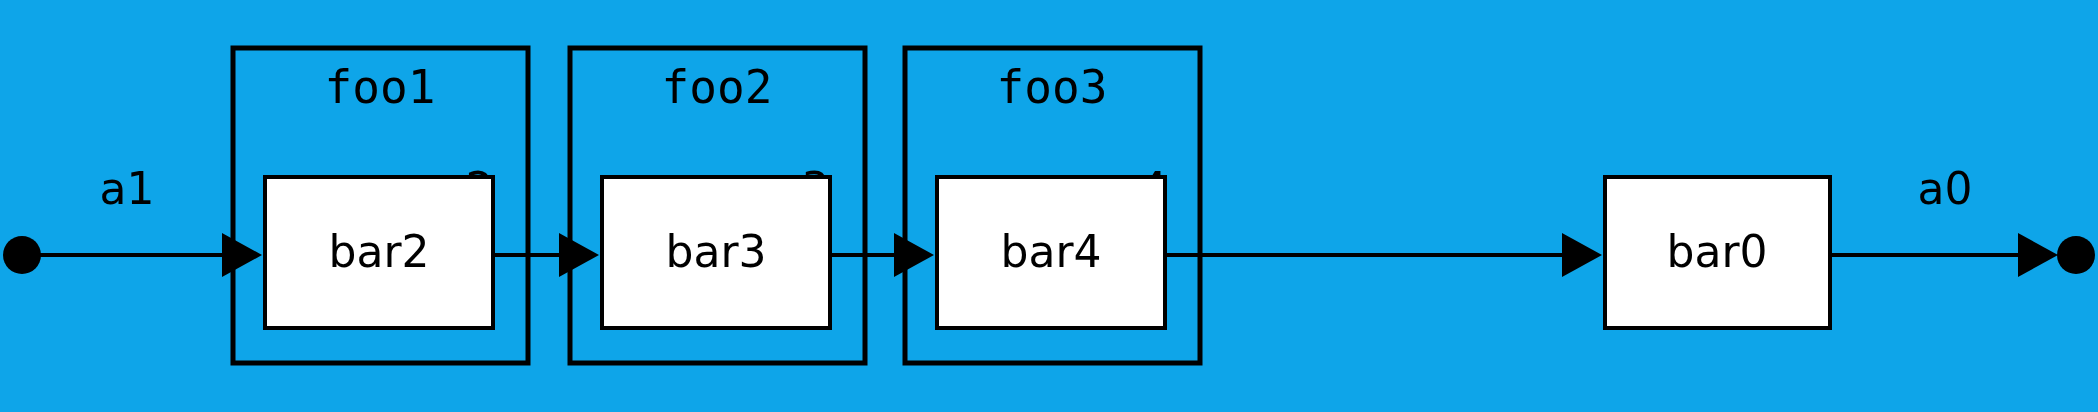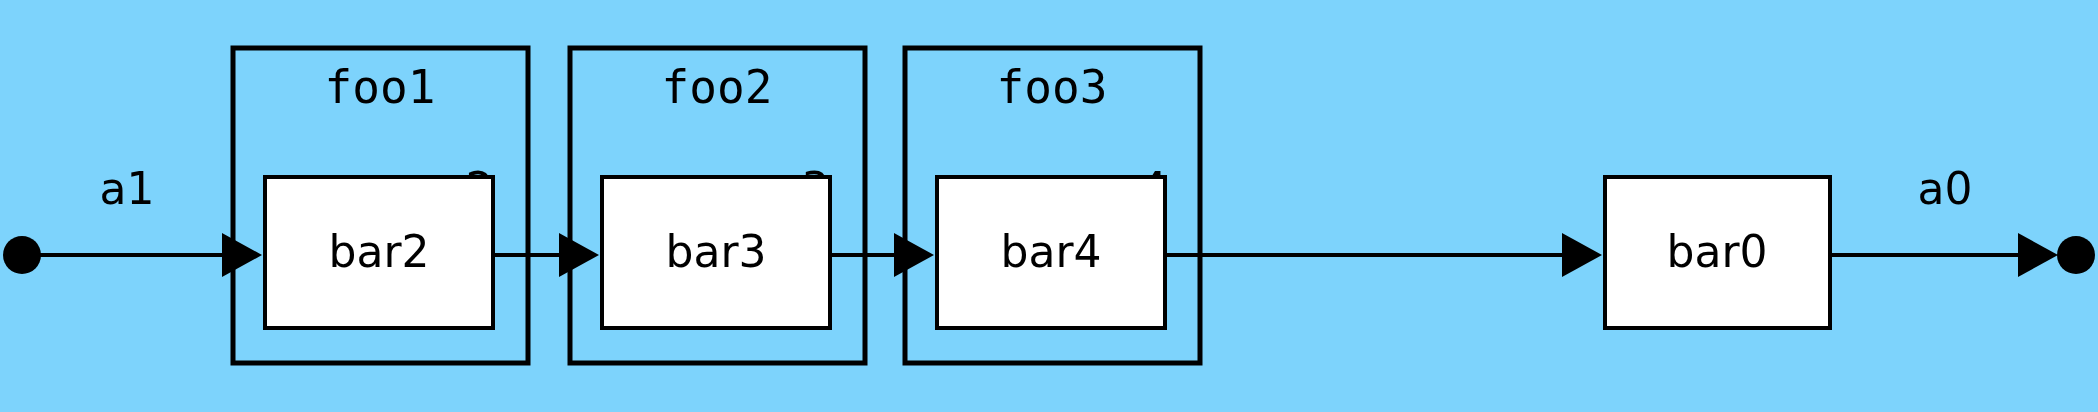--- a/index.html
+++ b/index.html
@@ -7,21 +7,21 @@
     padding: 0;
     background: #ffffff;
   }
   body {
     font-family: "DejaVu Sans", sans-serif;
   }
   #canvas {
     position: relative;
     width: 2098px;
     height: 412px;
-    background: #7dd3fc;
+    background: #0ea5e9;
     overflow: hidden;
   }
   #canvas svg {
     position: absolute;
     left: 0;
     top: 0;
   }
   .node-label,
   .cluster-label,
   .edge-label {

